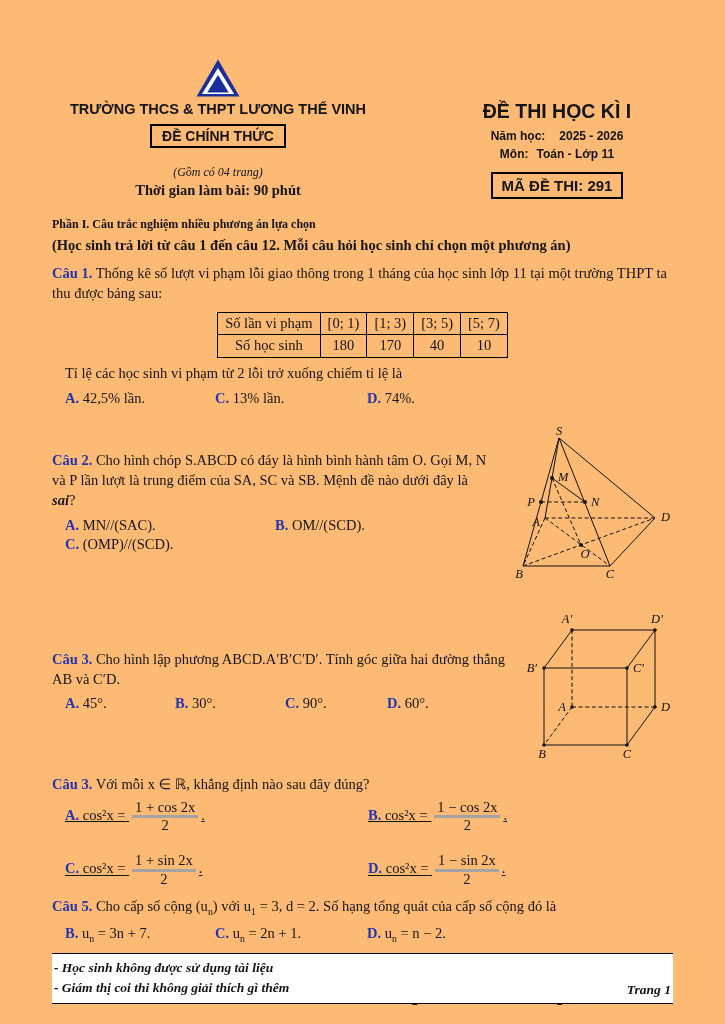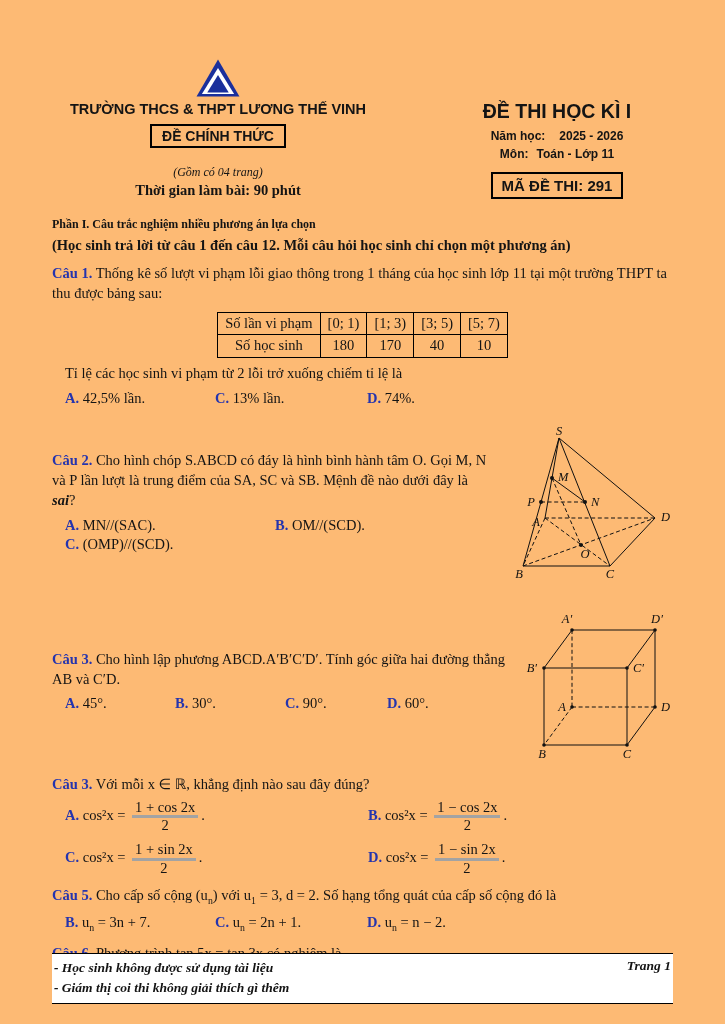--- a/index.html
+++ b/index.html
@@ -39,40 +39,40 @@
   .emph{ font-weight:700; font-style:italic; }
   .q-sub{ margin-top:6px; padding-left:13px; }
 
   .q1-table{ border-collapse:collapse; margin:8px auto 0; }
   .q1-table td{ border:1px solid #000; padding:1px 7px; text-align:center; font-size:14.5px; }
 
   .opts{ display:grid; margin-top:5px; padding-left:13px; align-items:center; line-height:1.36; }
   .cols4{ grid-template-columns:150px 152px 148px 1fr; }
   .cols4n{ grid-template-columns:110px 110px 102px 1fr; }
   .cols2{ grid-template-columns:210px 1fr; }
-  .cols2w{ grid-template-columns:303px 1fr; row-gap:8px; }
+  .cols2w{ grid-template-columns:303px 1fr; row-gap:19px;text-decoration:underline; }
   .opt-label{ color:var(--accent); font-weight:700; }
 
   .q-flex{ display:flex; justify-content:space-between; align-items:center; }
   .q2-left{ width:442px; }
   .q3-left{ width:462px; }
   .fig{ flex:none; margin-top:6px; }
   .fig-label text{ font-family:"Liberation Serif",serif; font-style:italic; font-size:12.5px; fill:#111; }
 
   .frac{ display:inline-block; vertical-align:middle; text-align:center; line-height:1.08; margin:0 3px; }
   .frac .num{ display:block; border-bottom:3px solid #a3a3a3; padding:0 3px; }
   .frac .den{ display:block; }
   .frac.small{ font-size:12px; line-height:1.02; margin:0 2px; }
   sub{ font-size:0.68em; }
 
   
   .footer{ position:absolute; left:52px; right:52px; bottom:20px; background:#fff;
            font-style:italic; font-weight:700; font-size:13.5px; }
   .footer-rule{ border-top:1.4px solid #000; }
-  .footer-body{ display:flex; justify-content:space-between; align-items:flex-start; padding:4px 2px 5px;gap:40px; }
+  .footer-body{ display:flex; justify-content:space-between; align-items:flex-end; padding:4px 2px 5px;gap:40px; }
   .footer-notes p{ line-height:1.5; }
 </style>
 </head>
 <body>
 
 <div class="page">
 
   <header class="header">
     <div class="header-left">
       <svg class="logo" viewBox="0 0 60 52" aria-hidden="true">

